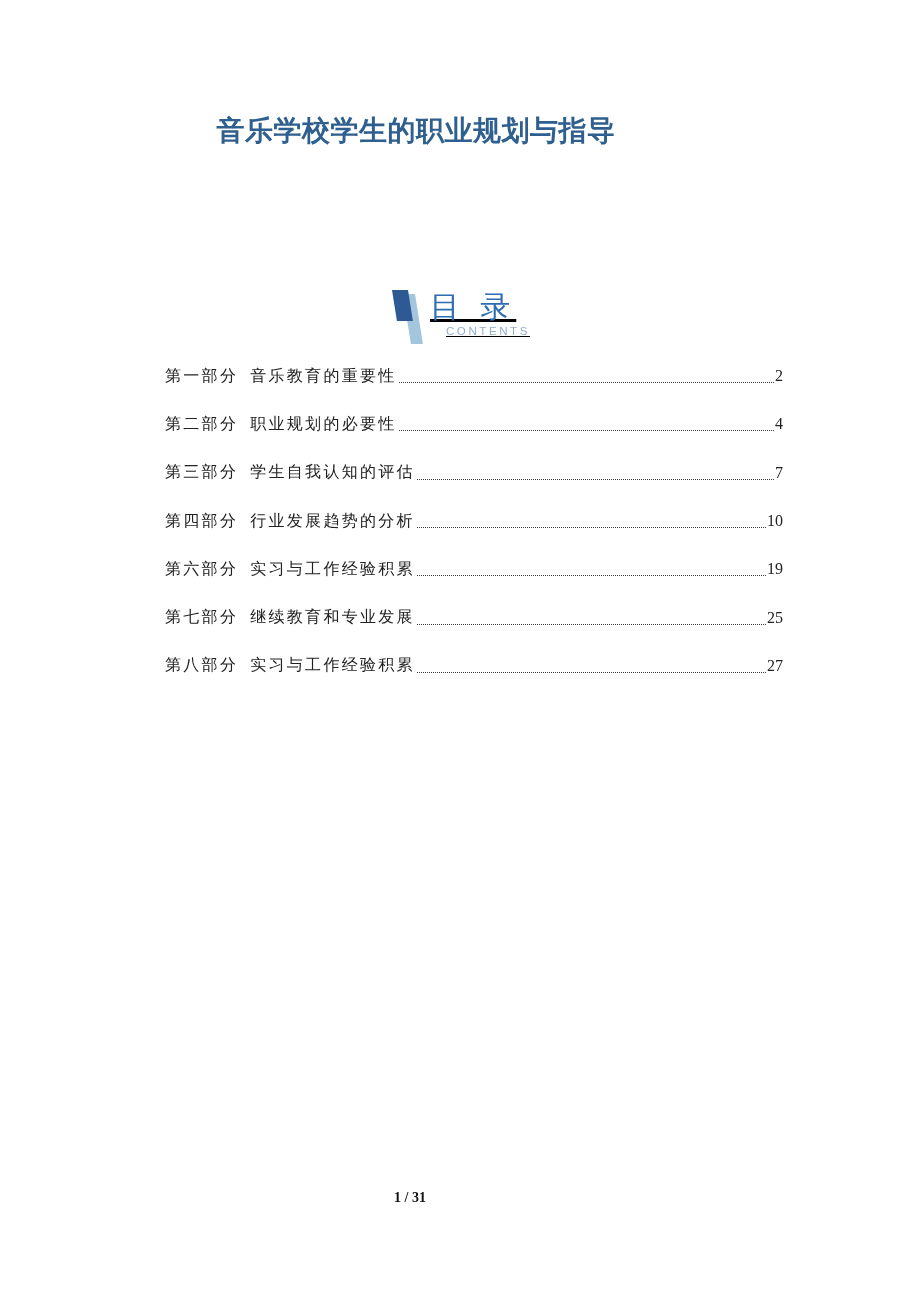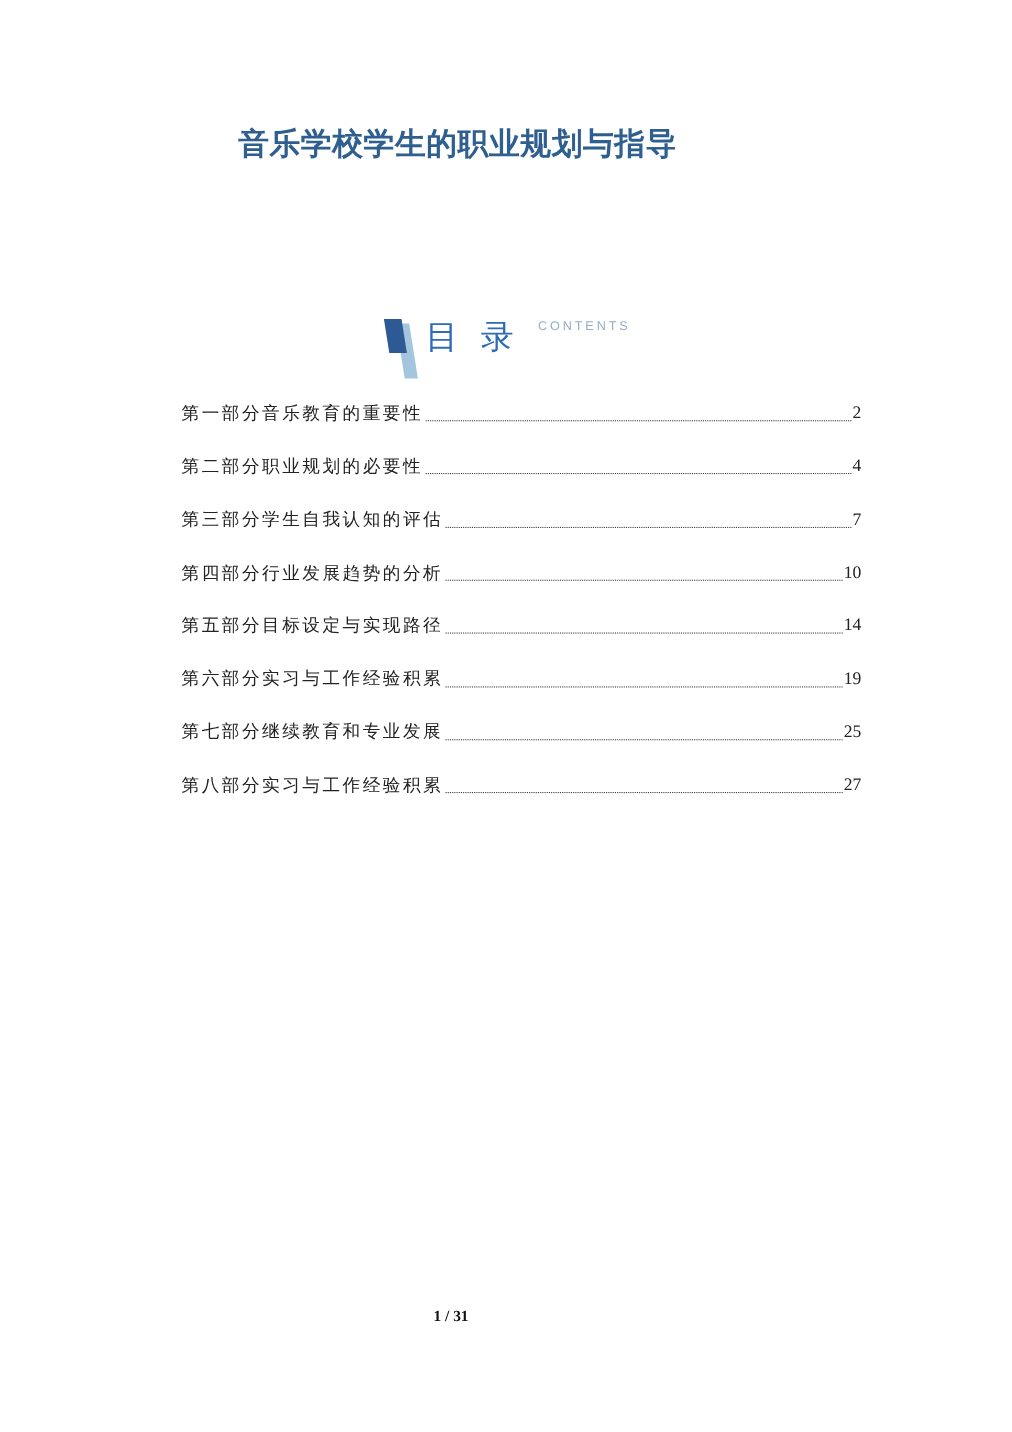--- a/index.html
+++ b/index.html
@@ -37,21 +37,21 @@
   }
   .logo-bar{position:absolute;transform-origin:top left;}
   .bar-light{
     left:13px;top:4px;width:12px;height:50px;
     background:var(--logo-light);transform:skewX(9deg);
   }
   .bar-dark{
     left:2px;top:0;width:16px;height:31px;
     background:var(--logo-dark);transform:skewX(9deg);
   }
-  .toc-heading-text{display:flex;flex-direction:row;}
+  .toc-heading-text{display:flex;flex-direction:column;text-decoration:underline;}
   .heading-cn{
     font-family:"Liberation Sans","DejaVu Sans",sans-serif;
     font-size:30px;line-height:34px;
     letter-spacing:6px;
     color:var(--heading-blue);
   }
   .heading-en{
     font-family:"Liberation Sans","DejaVu Sans",sans-serif;
     font-size:11.5px;line-height:13px;
     letter-spacing:2.6px;margin-top:1px;
@@ -61,21 +61,21 @@
   .toc-list{
     position:absolute;top:352px;left:165px;width:618px;
   }
   .toc-row{
     height:48.3px;
     display:flex;align-items:center;
     font-size:16px;color:var(--text-black);
     cursor:pointer;
   }
   .toc-section{
-    letter-spacing:2.3px;white-space:nowrap;flex:0 0 auto;
+    letter-spacing:2.3px;margin-right:12px;white-space:nowrap;flex:0 0 auto;
   }
   .toc-title{
     letter-spacing:2.3px;white-space:nowrap;flex:0 0 auto;
   }
   .toc-leader{
     flex:1 1 auto;
     height:14px;
     border-bottom:1.9px dotted var(--dot-color);
     margin:0 1px 0 2px;
   }
@@ -124,26 +124,20 @@
     <span class="toc-leader"></span>
     <span class="toc-page">7</span>
   </div>
     <div class="toc-row">
     <span class="toc-section">第四部分</span>
     <span class="toc-title">行业发展趋势的分析</span>
     <span class="toc-leader"></span>
     <span class="toc-page">10</span>
   </div>
     <div class="toc-row">
-    <span class="toc-section">第五部分</span>
-    <span class="toc-title">目标设定与实现路径</span>
-    <span class="toc-leader"></span>
-    <span class="toc-page">14</span>
-  </div>
-    <div class="toc-row">
     <span class="toc-section">第六部分</span>
     <span class="toc-title">实习与工作经验积累</span>
     <span class="toc-leader"></span>
     <span class="toc-page">19</span>
   </div>
     <div class="toc-row">
     <span class="toc-section">第七部分</span>
     <span class="toc-title">继续教育和专业发展</span>
     <span class="toc-leader"></span>
     <span class="toc-page">25</span>

